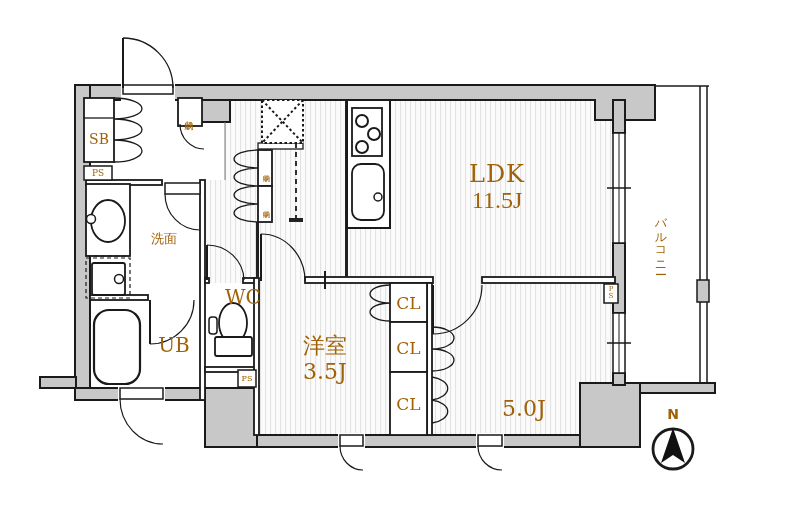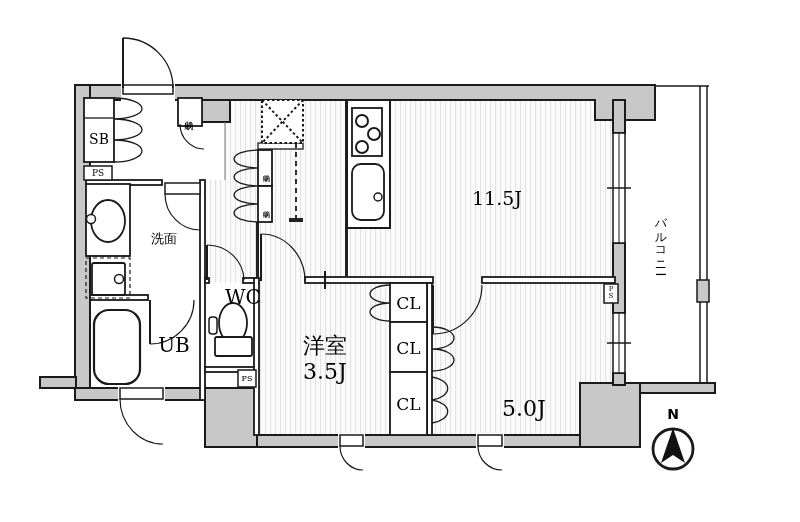--- a/index.html
+++ b/index.html
@@ -1,19 +1,19 @@
 <!DOCTYPE html>
 <html><head>
 <meta charset="utf-8">
 <style>
   html,body{margin:0;padding:0;background:#fff;}
   #stage{position:relative;width:800px;height:522px;background:#fff;overflow:hidden;
          font-family:"DejaVu Serif","Liberation Serif",serif;color:#1a1a1a;}
   #plan-svg{position:absolute;left:0;top:0;}
-  .lbl{position:absolute;text-align:center;white-space:nowrap;color:#000000;}
+  .lbl{position:absolute;text-align:center;white-space:nowrap;color:#a16207;}
   .vert{writing-mode:vertical-rl;text-orientation:mixed;white-space:normal;}
   .stack{word-break:break-all;white-space:normal;line-height:1.05;}
 </style>
 </head>
 <body>
 
 <div id="stage">
 
 <svg id="plan-svg" width="800" height="522" viewBox="0 0 800 522">
   <defs>
@@ -189,21 +189,22 @@
   </g>
 
   <rect x="604" y="284" width="14" height="19" fill="#ffffff" stroke="#1a1a1a" stroke-width="1.5"></rect>
 
   <g>
     <circle cx="673" cy="449" r="20" fill="#ffffff" stroke="#1a1a1a" stroke-width="2.8"></circle>
     <path d="M673,428 L661,463 L673,455 L685,463 Z" fill="#111111"></path>
   </g>
 </svg>
 
-<div class="lbl" style="left:437px;top:187px;width:120px;font-size:19px;">11.5J</div>
+<div class="lbl" style="left:437px;top:160px;width:120px;font-size:24px;letter-spacing:1px;">LDK</div>
+<div class="lbl" style="left:437px;top:187px;width:120px;font-size:24px;font-family:Liberation Serif, serif;">11.5J</div>
 
 <div class="lbl" style="left:263px;top:331px;width:124px;font-size:22px;">洋室</div>
 <div class="lbl" style="left:263px;top:359px;width:124px;font-size:22px;">3.5J</div>
 
 <div class="lbl" style="left:462px;top:360px;width:124px;font-size:22px;margin-top:36px;">5.0J</div>
 
 <div class="lbl" style="left:122px;top:230px;width:84px;font-size:13px;">洗面</div>
 <div class="lbl" style="left:146px;top:333px;width:56px;font-size:20px;text-align:center;">UB</div>
 <div class="lbl" style="left:221px;top:285px;width:44px;font-size:20px;">WC</div>
 <div class="lbl" style="left:81px;top:131px;width:36px;font-size:14px;">SB</div>

